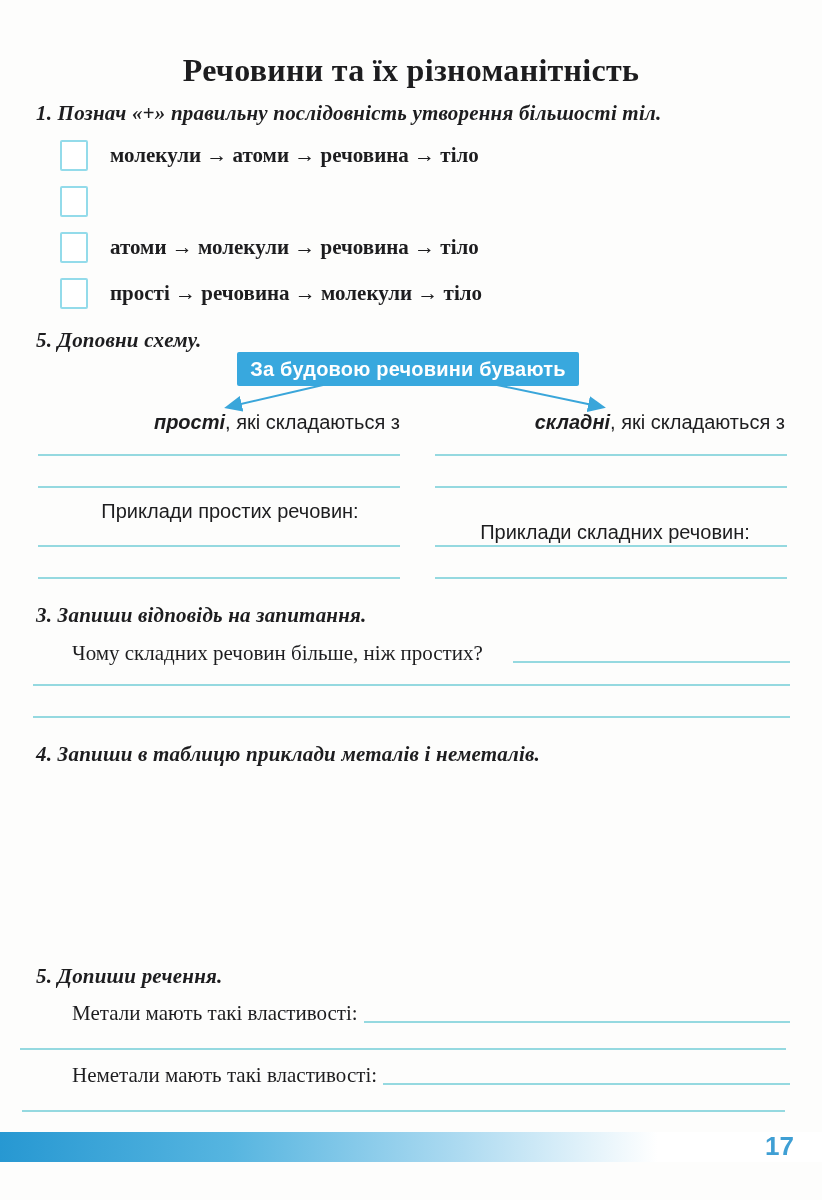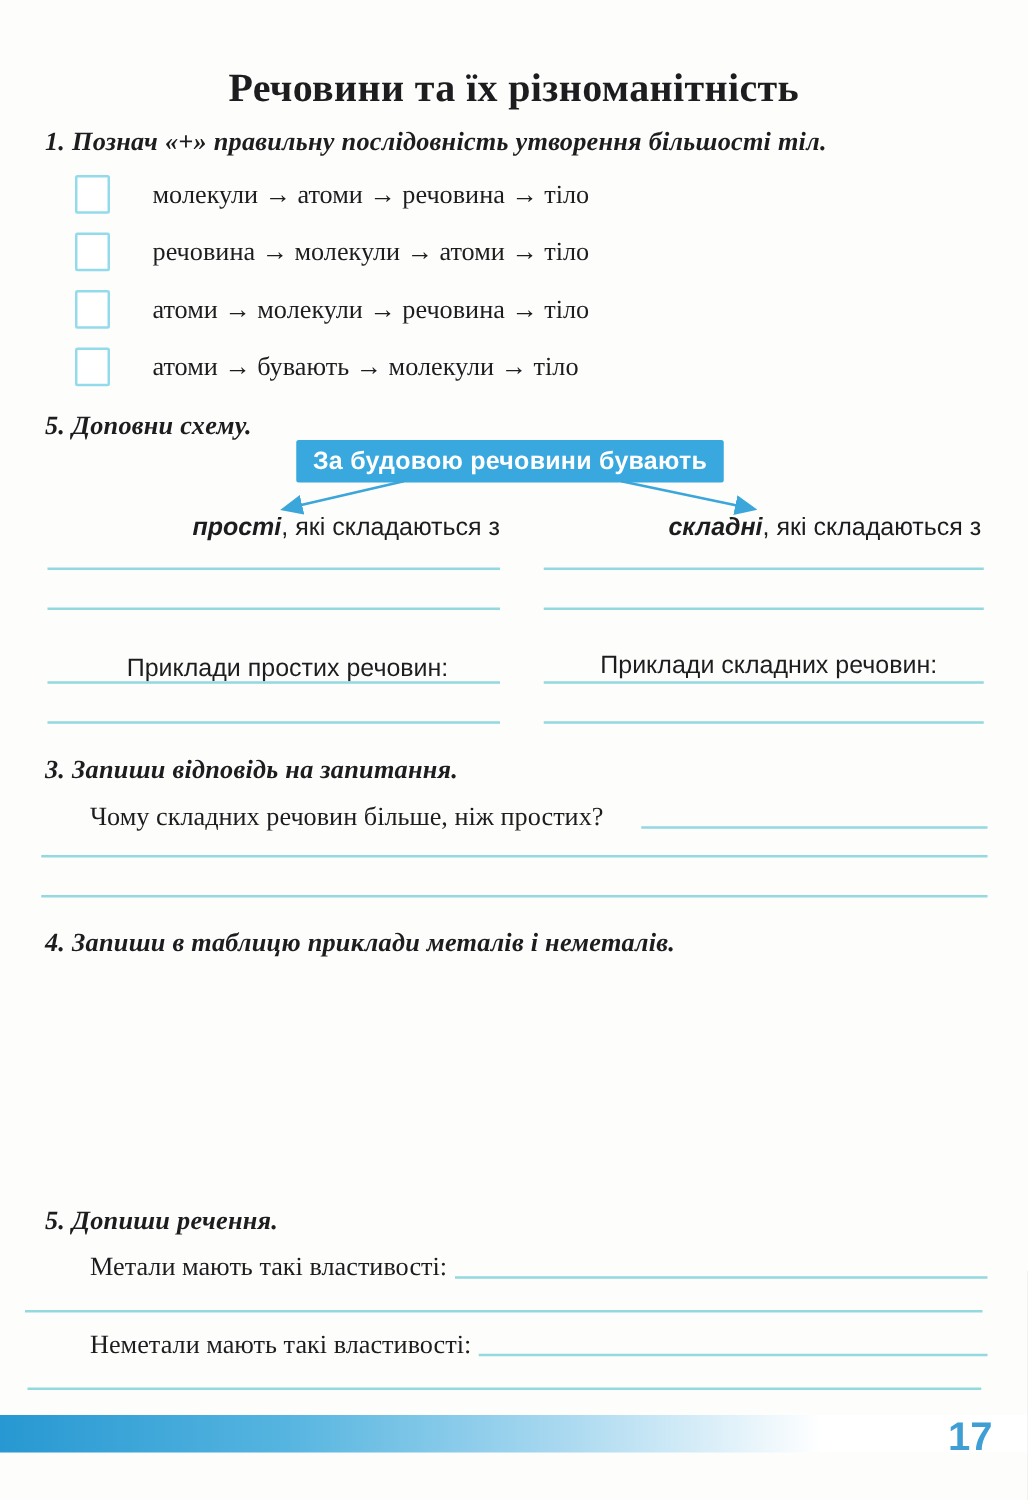--- a/index.html
+++ b/index.html
@@ -43,23 +43,24 @@
     display:flex;align-items:center;
   }
   .checkbox{
     width:28px;height:31px;
     border:2px solid var(--checkbox-border);
     border-radius:2px;
     background:#fff;
     flex:0 0 auto;
   }
   .option-text{
-    margin-left:34px;
+    margin-left:22px;
     font-size:21px;
     white-space:nowrap;
+    font-weight:bold;
   }
 
   
   .scheme-box{
     left:237px;top:352px;width:342px;height:34px;
     background:var(--scheme-box);
     border-radius:2px;
     display:flex;align-items:center;justify-content:center;
     color:#fff;
     font-family:"Liberation Sans", sans-serif;
@@ -111,21 +112,21 @@
   .metals-table td{height:36px;background:#fff;}
 
   
   .footer-bar{
     left:0;top:1132px;width:822px;height:30px;
     background:linear-gradient(to right,var(--bar-start) 0%,#56b5e0 28%,#aad9f0 55%,#ffffff 80%);
   }
   .page-number{
     top:1131px;right:28px;
     font-family:"Liberation Sans", sans-serif;
-    font-size:32px;font-weight:bold;
+    font-size:26px;font-weight:bold;
     color:var(--page-number);
   }
   .footnote{
     left:36px;top:1170px;
     font-size:13.5px;color:#333;
     letter-spacing:.2px;
   }
   .footnote .fn-bold{font-weight:bold;}
 </style>
 </head>
@@ -136,29 +137,28 @@
   <h1 class="abs title">Речовини та їх різноманітність</h1>
 
   <div class="abs q-header" style="top:101px;">1. Познач «+» правильну послідовність утворення більшості тіл.</div>
 
   <div class="abs option-row" style="top:139px;">
     <span class="checkbox"></span>
     <span class="option-text">молекули → атоми → речовина → тіло</span>
   </div>
   <div class="abs option-row" style="top:185px;">
     <span class="checkbox"></span>
-    <span class="option-text">речовина → молекули → атоми → тіло</span>
   </div>
   <div class="abs option-row" style="top:231px;">
     <span class="checkbox"></span>
     <span class="option-text">атоми → молекули → речовина → тіло</span>
   </div>
   <div class="abs option-row" style="top:277px;">
     <span class="checkbox"></span>
-    <span class="option-text">атоми → бувають → молекули → тіло</span>
+    <span class="option-text">прості → речовина → молекули → тіло</span>
   </div>
 
   <div class="abs q-header" style="top:328px;">5. Доповни схему.</div>
 
   <div class="abs scheme-box">
     <span>За будовою речовини бувають</span>
   </div>
 
   <svg class="abs arrows-svg" width="420" height="30">
     <defs>
@@ -176,21 +176,21 @@
   <div class="abs branch-label" style="top:411px;left:445px;width:340px;">
     <b>складні</b><span>, які складаються з</span>
   </div>
 
   <div class="abs wline" style="top:454px;left:38px;width:362px;"></div>
   <div class="abs wline" style="top:486px;left:38px;width:362px;"></div>
 
   <div class="abs wline" style="top:454px;left:435px;width:352px;"></div>
   <div class="abs wline" style="top:486px;left:435px;width:352px;"></div>
 
-  <div class="abs examples-label" style="top:500px;left:60px;width:340px;margin-top:24px;">Приклади простих речовин:</div>
+  <div class="abs examples-label" style="top:500px;left:60px;width:340px;">Приклади простих речовин:</div>
   <div class="abs examples-label" style="top:498px;left:445px;width:340px;margin-top:23px;">Приклади складних речовин:</div>
 
   <div class="abs wline" style="top:545px;left:38px;width:362px;"></div>
   <div class="abs wline" style="top:577px;left:38px;width:362px;"></div>
   <div class="abs wline" style="top:545px;left:435px;width:352px;"></div>
   <div class="abs wline" style="top:577px;left:435px;width:352px;"></div>
 
   <div class="abs q-header" style="top:603px;">3. Запиши відповідь на запитання.</div>
   <div class="abs serif-line" style="top:641px;left:72px;width:718px;gap:24px;">
     <span class="text">Чому складних речовин більше, ніж простих?</span>

